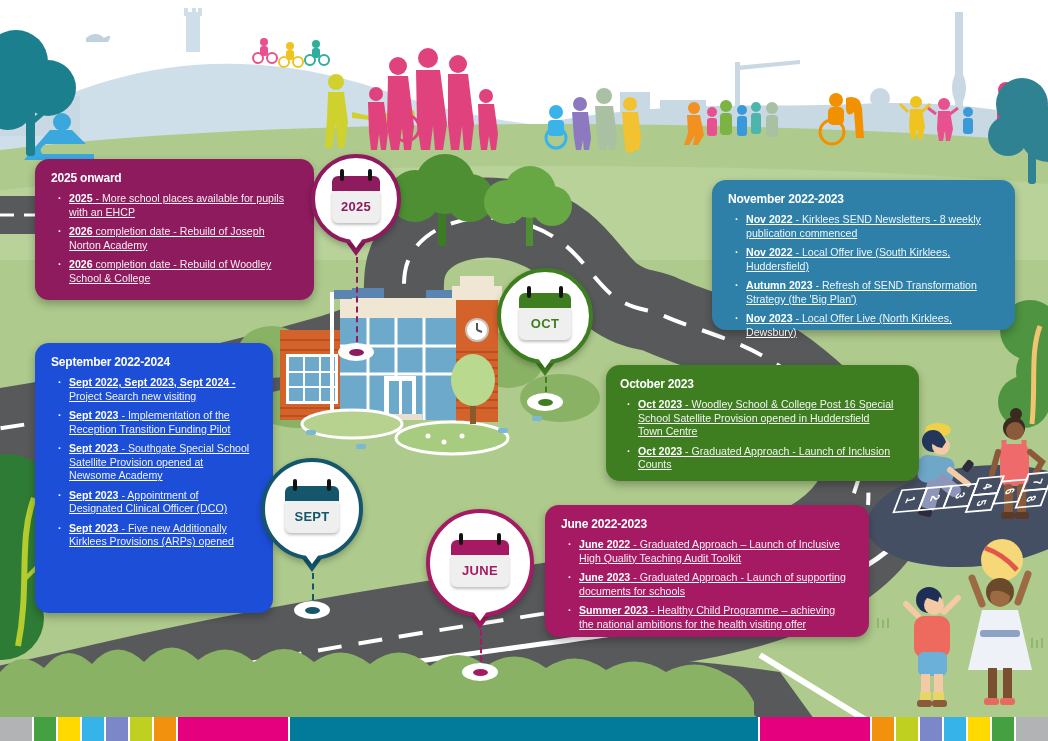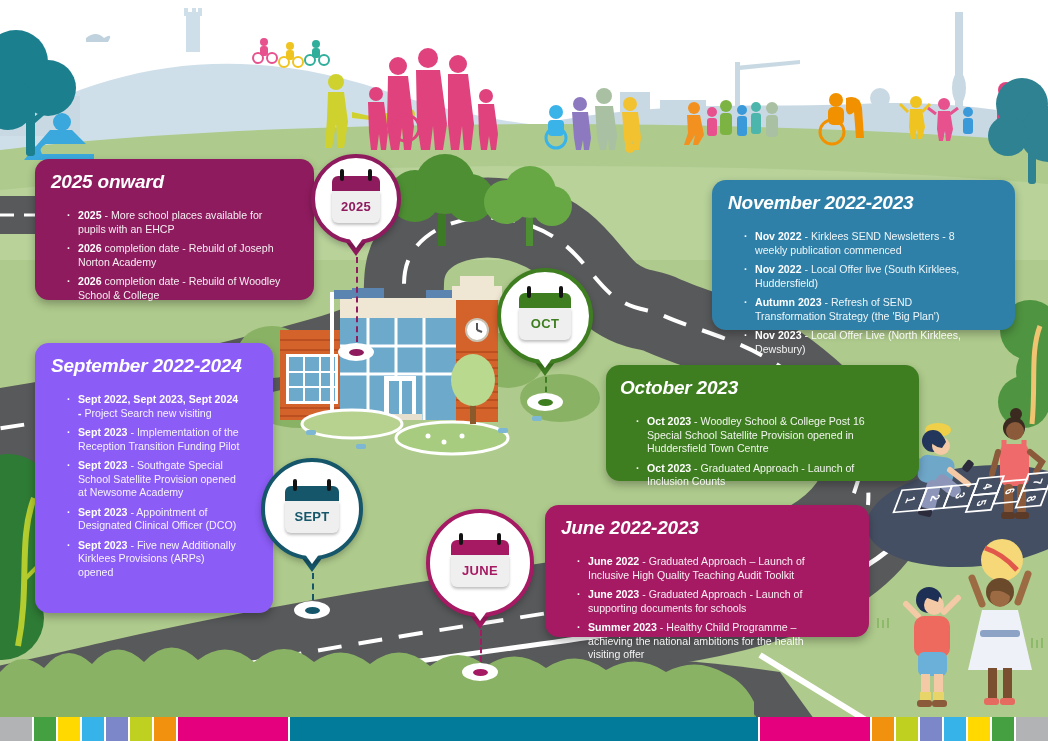--- a/index.html
+++ b/index.html
@@ -3,29 +3,29 @@
 <meta charset="utf-8">
 <style>
   html,body{margin:0;padding:0;background:#fff;}
   .stage{position:relative;width:1048px;height:741px;overflow:hidden;background:#fff;
          font-family:"Liberation Sans",sans-serif;}
   .stage svg{position:absolute;left:0;top:0;}
 
   
   .infobox{position:absolute;border-radius:14px;color:#fff;padding:12px 16px 12px 14px;
            box-shadow:0 4px 8px rgba(0,0,0,.28);box-sizing:border-box;z-index:5;}
-  .infobox h2{margin:0 0 7px 2px;font-size:19px;letter-spacing:-.2px;font-style:italic;}
-  .infobox ul{list-style:none;margin:16px;padding:0;}
+  .infobox h2{margin:0 0 7px 2px;font-size:12px;letter-spacing:-.2px;}
+  .infobox ul{list-style:none;margin:7px;padding:0;text-decoration:underline;}
   .infobox li{position:relative;padding-left:11px;margin:0 0 6px 2px;font-size:10.6px;
               line-height:1.28;color:rgba(255,255,255,.92);}
   .infobox li::before{content:"\00B7";position:absolute;left:0;top:0;font-weight:bold;color:#fff;}
   .infobox li b{color:#fff;}
   .box-2025   {left:35px; top:159px; width:279px; height:141px; background:#8E1B5E;}
   .box-nov    {left:712px; top:180px; width:303px; height:150px; background:#2E80A9;}
-  .box-sept   {left:35px; top:343px; width:238px; height:270px; background:#8b5cf6;}
+  .box-sept   {left:35px; top:343px; width:238px; height:270px; background:#1d4ed8;}
   .box-oct    {left:606px; top:365px; width:313px; height:116px; background:#3F7E20;padding-left:12px;}
   .box-june   {left:545px; top:505px; width:324px; height:132px; background:#A51A63;}
 
   
   .marker{position:absolute;z-index:6;}
   .bubble{width:var(--d);height:var(--d);border-radius:50%;background:#fff;
           border:4px solid var(--c);box-sizing:border-box;display:flex;align-items:center;
           justify-content:center;box-shadow:0 3px 6px rgba(0,0,0,.25);position:relative;z-index:2;}
   .cal{position:relative;width:58%;}
   .cal .pin{position:absolute;top:-7px;width:4px;height:12px;background:#121212;border-radius:2px;}

